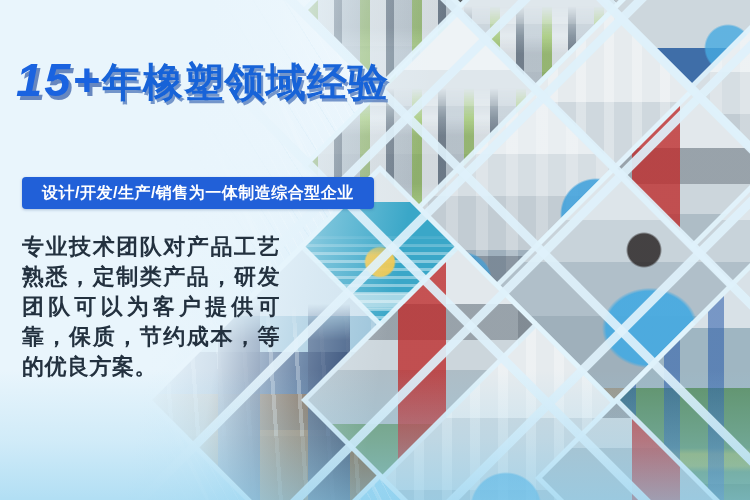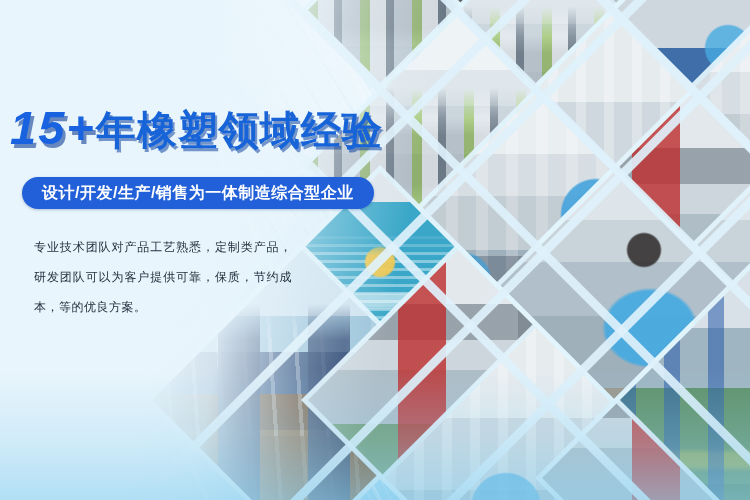--- a/index.html
+++ b/index.html
@@ -203,51 +203,50 @@
       rgba(233,245,252,0) 80%);
   }
   #bottom-fade{
     position:absolute;left:0;bottom:0;width:750px;height:130px;pointer-events:none;
     background:linear-gradient(180deg,rgba(150,212,240,0) 0%,rgba(150,212,240,.30) 55%,rgba(143,209,239,.62) 100%);
   }
 
   
   #text-block{position:absolute;left:0;top:0;width:470px;height:500px;}
   .headline{
-    position:absolute;left:10px;
+    position:absolute;left:16px;
     font-weight:bold;
     color:#1763d8;
     letter-spacing:1px;
     white-space:nowrap;
     text-shadow:2px 3px 0 rgba(18,70,160,.55);
-    margin-top:48px;
   }
   #headline-1{top:52px;font-size:40px;}
   #headline-1 .num{
     font-style:italic;font-size:47px;letter-spacing:2px;
     color:#1a63e0;
     text-shadow:3px 4px 0 rgba(16,62,150,.60);
   }
   #headline-2{top:108px;font-size:40px;}
 
   #badge{
     position:absolute;left:22px;top:177px;
     height:32px;box-sizing:border-box;
     padding:0 20px;
     display:flex;align-items:center;
     background:#2160d8;
-    border-radius:16px;
+    border-radius:4px;
     color:#ffffff;font-size:16px;font-weight:bold;letter-spacing:.5px;
     white-space:nowrap;
     box-shadow:0 1px 3px rgba(20,60,130,.28);
   }
 
   #body-copy{
-    position:absolute;left:34px;top:232px;width:258px;
-    color:#23313f;font-size:12px;font-weight:normal;line-height:30px;
+    position:absolute;left:22px;top:232px;width:258px;
+    color:#23313f;font-size:22px;font-weight:bold;line-height:30px;
     letter-spacing:.5px;
     text-align:justify;
   }
 </style>
 </head>
 <body>
 
 <div id="banner">
 
   <div class="streaks a"></div>

